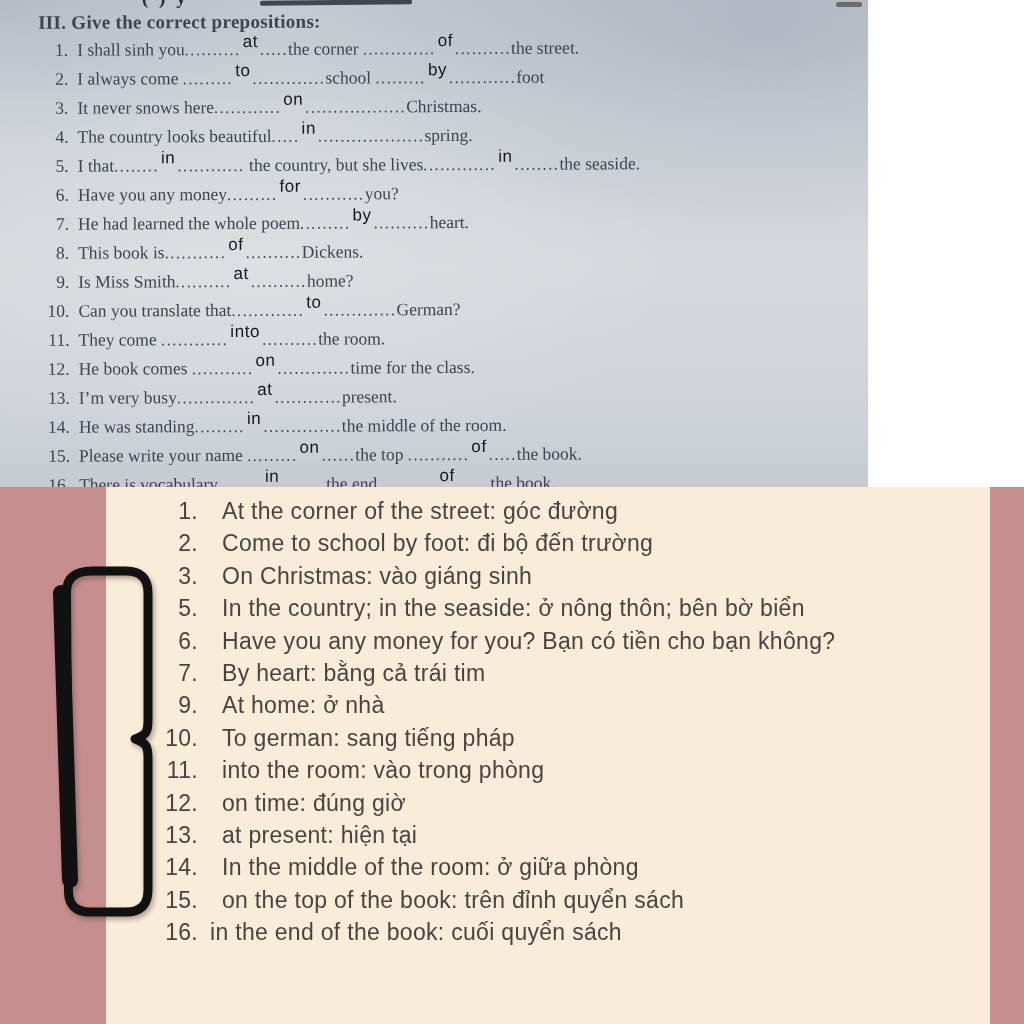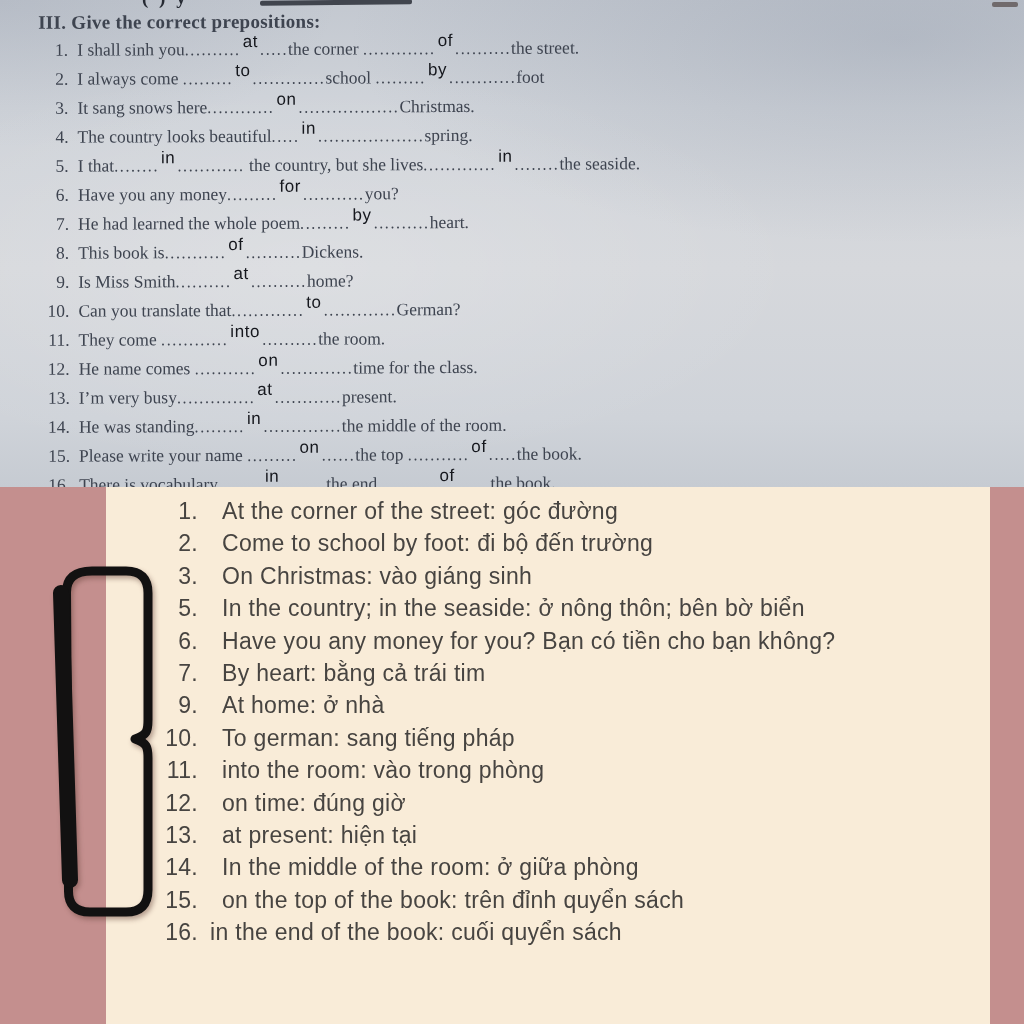--- a/index.html
+++ b/index.html
@@ -2,21 +2,21 @@
 <html style="--scan-bg: #cfd3d9; --scan-dark: #c3c8d0; --scan-light: #d6d8dc; --ink: #3e4450; --ink-dark: #15171d; --cream: #f9ecd8; --pink: #c48f8e; --ans-ink: #474441; --brace: #121111;"><head>
 <meta charset="utf-8">
 <style>
   html,body{margin:0;padding:0;}
   body{
     width:1024px;height:1024px;overflow:hidden;position:relative;
     font-family:"Liberation Sans","DejaVu Sans",sans-serif;background:#fff;
   }
   
   .scan{
-    position:absolute;left:0;top:0;width:1024px;height:487px;
+    position:absolute;left:0;top:0;width:868px;height:487px;
     background:
       radial-gradient(90% 70% at 88% 8%, rgba(125,136,155,.28), rgba(125,136,155,0) 60%),
       radial-gradient(60% 55% at 0% 0%, rgba(130,140,158,.20), rgba(130,140,158,0) 55%),
       radial-gradient(70% 60% at 30% 55%, rgba(255,255,255,.18), rgba(255,255,255,0) 70%),
       linear-gradient(180deg, var(--scan-dark,#c3c8d0) 0%, var(--scan-bg,#cfd3d9) 22%,
         var(--scan-light,#d6d8dc) 55%, var(--scan-bg,#cfd3d9) 86%, #c6cbd2 100%);
     border-bottom:2px solid #a7adb6;
   }
   .ex-block{position:absolute;left:0;top:0;width:1010px;transform:rotate(-0.25deg);transform-origin:0 0;}
   .ex-head{
@@ -66,30 +66,30 @@
     <span>( ) y</span>
   </div>
   <div class="top-bar"></div>
   <div class="top-mark"></div>
 
   <div class="ex-block">
     <div class="ex-head">III. Give the correct prepositions:</div>
     <div class="ex-list">
         <div class="ex-line"><span class="ex-num">1.</span><span class="ex-t">I shall sinh you</span><span class="ex-d">..........</span><span class="ex-a">at</span><span class="ex-d">.....</span><span class="ex-t">the corner </span><span class="ex-d">.............</span><span class="ex-a">of</span><span class="ex-d">..........</span><span class="ex-t">the street.</span></div>
         <div class="ex-line"><span class="ex-num">2.</span><span class="ex-t">I always come </span><span class="ex-d">.........</span><span class="ex-a">to</span><span class="ex-d">.............</span><span class="ex-t">school </span><span class="ex-d">.........</span><span class="ex-a">by</span><span class="ex-d">............</span><span class="ex-t">foot</span></div>
-        <div class="ex-line"><span class="ex-num">3.</span><span class="ex-t">It sang snows here</span><span class="ex-d">............</span><span class="ex-a">on</span><span class="ex-d">..................</span><span class="ex-t">Christmas.</span></div>
+        <div class="ex-line"><span class="ex-num">3.</span><span class="ex-t">It never snows here</span><span class="ex-d">............</span><span class="ex-a">on</span><span class="ex-d">..................</span><span class="ex-t">Christmas.</span></div>
         <div class="ex-line"><span class="ex-num">4.</span><span class="ex-t">The country looks beautiful</span><span class="ex-d">.....</span><span class="ex-a">in</span><span class="ex-d">...................</span><span class="ex-t">spring.</span></div>
         <div class="ex-line"><span class="ex-num">5.</span><span class="ex-t">I that</span><span class="ex-d">........</span><span class="ex-a">in</span><span class="ex-d">............</span><span class="ex-t"> the country, but she lives</span><span class="ex-d">.............</span><span class="ex-a">in</span><span class="ex-d">........</span><span class="ex-t">the seaside.</span></div>
         <div class="ex-line"><span class="ex-num">6.</span><span class="ex-t">Have you any money</span><span class="ex-d">.........</span><span class="ex-a">for</span><span class="ex-d">...........</span><span class="ex-t">you?</span></div>
         <div class="ex-line"><span class="ex-num">7.</span><span class="ex-t">He had learned the whole poem</span><span class="ex-d">.........</span><span class="ex-a">by</span><span class="ex-d">..........</span><span class="ex-t">heart.</span></div>
         <div class="ex-line"><span class="ex-num">8.</span><span class="ex-t">This book is</span><span class="ex-d">...........</span><span class="ex-a">of</span><span class="ex-d">..........</span><span class="ex-t">Dickens.</span></div>
         <div class="ex-line"><span class="ex-num">9.</span><span class="ex-t">Is Miss Smith</span><span class="ex-d">..........</span><span class="ex-a">at</span><span class="ex-d">..........</span><span class="ex-t">home?</span></div>
         <div class="ex-line"><span class="ex-num">10.</span><span class="ex-t">Can you translate that</span><span class="ex-d">.............</span><span class="ex-a">to</span><span class="ex-d">.............</span><span class="ex-t">German?</span></div>
         <div class="ex-line"><span class="ex-num">11.</span><span class="ex-t">They come </span><span class="ex-d">............</span><span class="ex-a">into</span><span class="ex-d">..........</span><span class="ex-t">the room.</span></div>
-        <div class="ex-line"><span class="ex-num">12.</span><span class="ex-t">He name comes </span><span class="ex-d">...........</span><span class="ex-a">on</span><span class="ex-d">.............</span><span class="ex-t">time for the class.</span></div>
+        <div class="ex-line"><span class="ex-num">12.</span><span class="ex-t">He book comes </span><span class="ex-d">...........</span><span class="ex-a">on</span><span class="ex-d">.............</span><span class="ex-t">time for the class.</span></div>
         <div class="ex-line"><span class="ex-num">13.</span><span class="ex-t">I’m very busy</span><span class="ex-d">..............</span><span class="ex-a">at</span><span class="ex-d">............</span><span class="ex-t">present.</span></div>
         <div class="ex-line"><span class="ex-num">14.</span><span class="ex-t">He was standing</span><span class="ex-d">.........</span><span class="ex-a">in</span><span class="ex-d">..............</span><span class="ex-t">the middle of the room.</span></div>
         <div class="ex-line"><span class="ex-num">15.</span><span class="ex-t">Please write your name </span><span class="ex-d">.........</span><span class="ex-a">on</span><span class="ex-d">......</span><span class="ex-t">the top </span><span class="ex-d">...........</span><span class="ex-a">of</span><span class="ex-d">.....</span><span class="ex-t">the book.</span></div>
         <div class="ex-line"><span class="ex-num">16.</span><span class="ex-t">There is vocabulary</span><span class="ex-d">........</span><span class="ex-a">in</span><span class="ex-d">........</span><span class="ex-t">the end </span><span class="ex-d">..........</span><span class="ex-a">of</span><span class="ex-d">......</span><span class="ex-t">the book.</span></div>
       </div>
   </div>
 </div>
 
 <div class="sheet">
   <div class="strip-l"></div>

